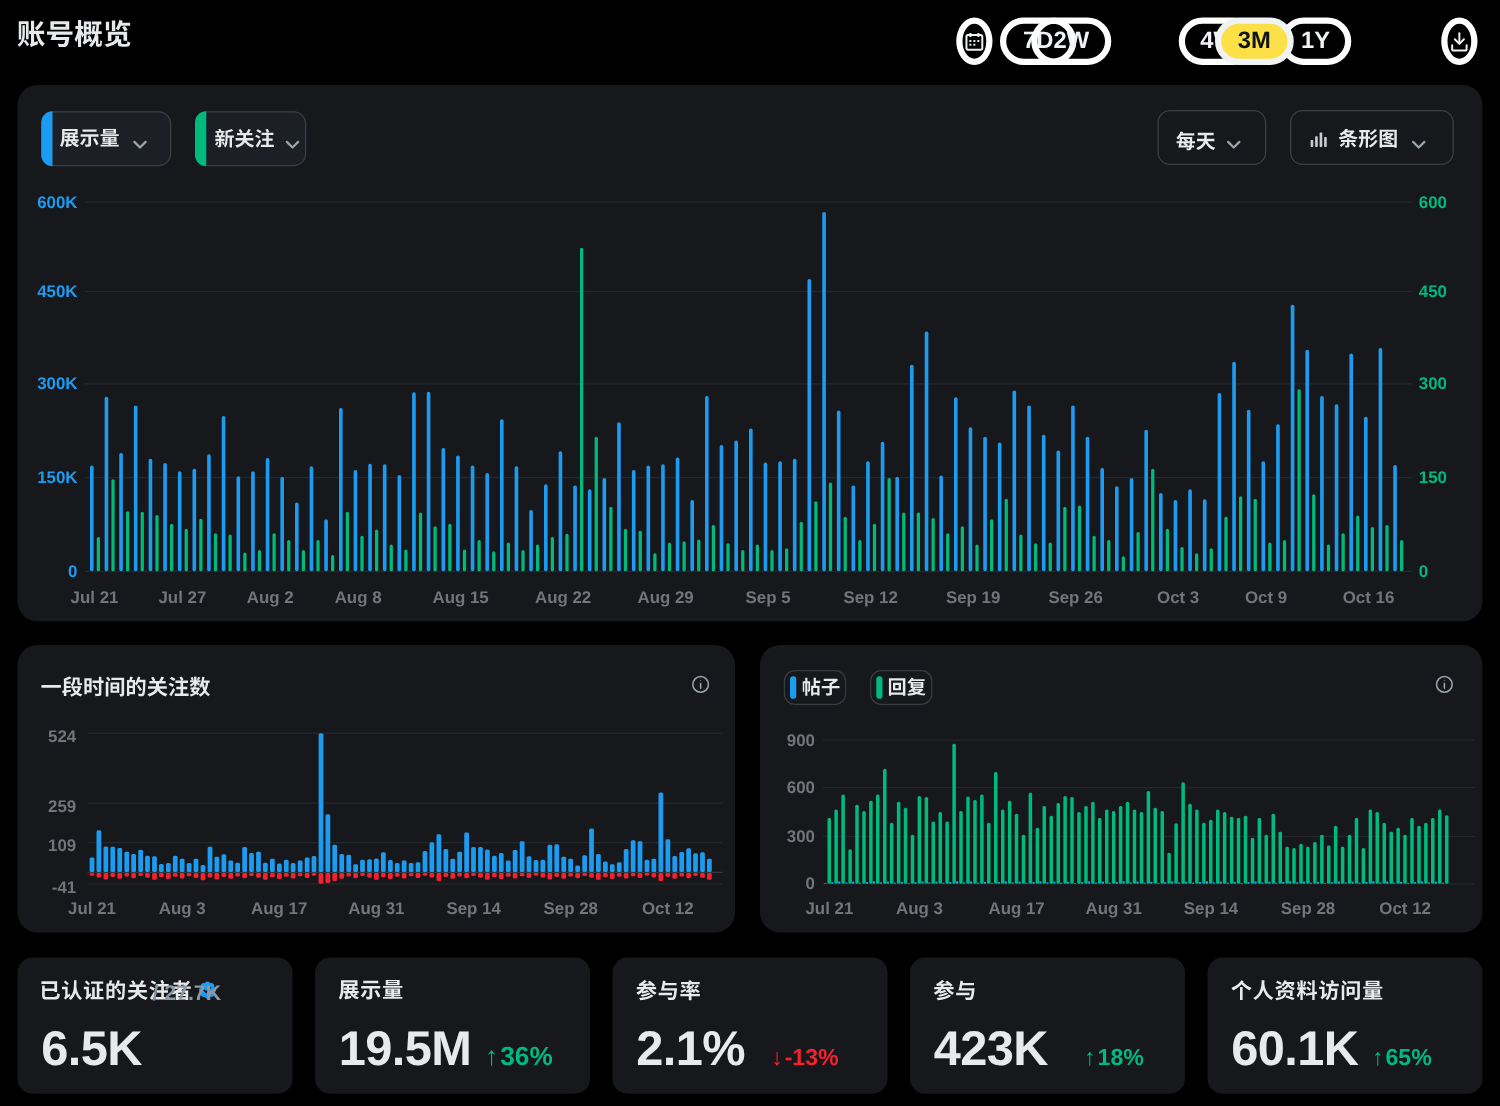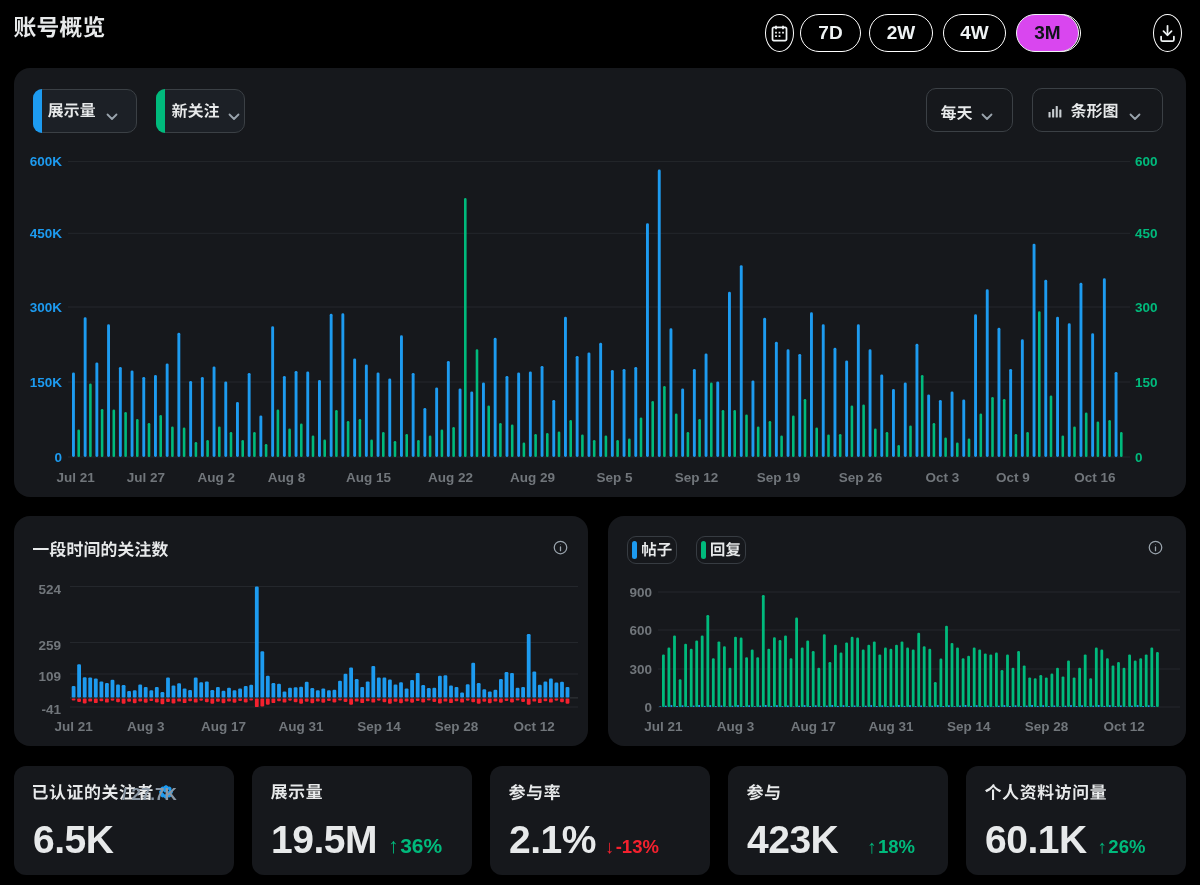--- a/index.html
+++ b/index.html
@@ -1,36 +1,36 @@
 <!DOCTYPE html>
 <html><head><meta charset="utf-8"><style>
 *{margin:0;padding:0;box-sizing:border-box}
 html,body{width:1200px;height:885px;background:#000;overflow:hidden;
 font-family:"Liberation Sans",sans-serif;position:relative}
 .abs{position:absolute}
 .panel{position:absolute;background:#16181c;border-radius:16px}
 .pill{position:absolute;display:flex;align-items:center;justify-content:center;
-border:1px solid #ffffff;border-radius:19px;height:38px;top:14px;
+border:5px solid #ffffff;border-radius:19px;height:38px;top:14px;
 color:#eff3f4;font-weight:bold;font-size:19px}
 .dd{position:absolute;height:44px;border-radius:10px;display:flex;align-items:center}
 .card{position:absolute;top:766px;width:220px;height:109px;background:#16181c;border-radius:12px}
 </style></head><body>
 <svg style="position:absolute;left:13.5px;top:16px" width="91" height="23" viewBox="0 0 91 23">
     <path d="M1 0.9V15.5H3V3.1H6.8V15.4H8.9V0.9ZM18.2 0.9C17.2 3 15.5 5 13.8 6.3C14.3 6.8 15.3 7.8 15.7 8.3C17.6 6.8 19.6 4.3 20.8 1.8ZM3.9 4.2V11C3.9 13.9 3.5 17.8 0 19.8C0.5 20.2 1.1 21 1.4 21.4C3.2 20.2 4.3 18.7 5 17C6 18.3 7.1 19.9 7.6 20.9L9.3 19.6C8.7 18.5 7.5 16.9 6.5 15.7L5.1 16.7C5.8 14.8 5.9 12.8 5.9 11V4.2ZM10.7 21.7C11.2 21.3 12 21 16.4 19.3C16.3 18.7 16.1 17.5 16.2 16.8L13.3 17.8V11.1H14.7C15.7 15.3 17.3 19 20 21.2C20.4 20.5 21.2 19.5 21.9 19C19.6 17.4 18.1 14.4 17.2 11.1H21.3V8.6H13.3V0.5H10.8V8.6H9.3V11.1H10.8V17.8C10.8 18.8 10.2 19.3 9.7 19.6C10.1 20.1 10.6 21.1 10.7 21.7Z M29.1 3.3H38.5V5.4H29.1ZM26.3 0.9V7.8H41.4V0.9ZM23.6 9.2V11.7H27.9C27.4 13.2 26.9 14.8 26.4 16H38.2C37.9 17.6 37.6 18.5 37.1 18.9C36.8 19 36.5 19.1 36 19.1C35.3 19.1 33.6 19 32.1 18.9C32.6 19.6 33 20.7 33 21.5C34.6 21.6 36.1 21.6 37 21.6C38.1 21.5 38.8 21.3 39.5 20.7C40.4 19.9 40.9 18.2 41.4 14.6C41.4 14.2 41.5 13.5 41.5 13.5H30.5L31 11.7H44V9.2Z M48.4 0V4.7H46.3V7.2H48.4V7.3C47.9 10 46.9 13.3 45.7 15.3C46.1 15.9 46.7 16.9 47 17.7C47.5 16.8 48 15.6 48.4 14.4V21.6H50.9V11.5C51.2 12.4 51.6 13.4 51.8 14.1L53.1 11.9V15.5C53.1 16.7 52.5 17.5 52 17.9C52.4 18.3 53.1 19.2 53.3 19.7C53.7 19.3 54.3 18.7 57.6 16.7L57.9 17.7L59.8 16.7C59.5 15.5 58.7 13.6 57.9 12.1L56.1 12.9C56.4 13.5 56.7 14.1 56.9 14.8L55.2 15.8V11.5H58.9V9.7C59.1 10.1 59.5 11.1 59.7 11.5C59.9 11.4 60.7 11.2 61.4 11.2H62.1C61.3 14.4 59.8 17.7 57.1 20.4C57.7 20.7 58.6 21.3 59 21.7C60.6 20.1 61.8 18.2 62.7 16.3V18.9C62.7 20.1 62.8 20.5 63.2 20.9C63.5 21.2 64 21.4 64.5 21.4C64.8 21.4 65.3 21.4 65.5 21.4C66 21.4 66.4 21.2 66.7 21C67 20.8 67.2 20.4 67.3 20C67.4 19.5 67.5 18.1 67.6 17C67.1 16.8 66.5 16.5 66.1 16.2C66.2 17.3 66.1 18.2 66.1 18.6C66.1 18.8 66 19 65.9 19.1C65.8 19.2 65.7 19.2 65.5 19.2C65.4 19.2 65.3 19.2 65.1 19.2C65 19.2 64.9 19.2 64.8 19.1C64.7 19 64.7 18.9 64.7 18.7V12.3H64.1L64.4 11.2H67.4L67.4 9H64.8C65.1 7 65.2 5.1 65.2 3.5H67.1V1.1H59.6V3.5H63.1C63.1 5.1 63 7 62.6 9H61.5L62.3 4.6H60.2C60.1 5.6 59.6 8.5 59.4 9C59.3 9.4 59.1 9.5 58.9 9.6V1.2H53.1V11.6C52.7 10.9 51.3 8.3 50.9 7.5V7.2H52.6V4.7H50.9V0ZM56.9 7.3V9.3H55.2V7.3ZM56.9 5.3H55.2V3.4H56.9Z M83.6 5.6C84.4 6.6 85.3 8.1 85.6 9L88.2 8C87.7 7.1 86.8 5.7 86 4.7ZM70.7 1.4V8.1H73.3V1.4ZM75.5 0.3V8.8H78.2V0.3ZM72.3 9.4V16.8H75.1V11.8H84.8V16.5H87.7V9.4ZM81.4 0C80.9 2.6 79.8 5.3 78.5 7C79.1 7.3 80.3 8 80.8 8.3C81.6 7.3 82.2 6 82.8 4.5H90.1V2.1H83.7L84.1 0.5ZM78.3 12.6V14.4C78.3 15.9 77.6 18 69.6 19.5C70.3 20 71.1 21 71.4 21.6C76.6 20.5 79.1 18.9 80.3 17.4V18.4C80.3 20.7 80.9 21.3 83.7 21.3C84.3 21.3 86.5 21.3 87.1 21.3C89.2 21.3 90 20.6 90.3 18C89.5 17.8 88.4 17.4 87.9 17C87.8 18.8 87.6 19.1 86.9 19.1C86.3 19.1 84.5 19.1 84.1 19.1C83.2 19.1 83 19 83 18.4V15.4H81.1C81.1 15.1 81.2 14.8 81.2 14.5V12.6Z" fill="#e7e9ea"></path>
   </svg>
 <div class="pill" style="left:765px;width:29px;border-radius:50%">
     <svg width="21" height="21" viewBox="0 0 24 24" fill="#eff3f4">
       <path d="M7 4V3h2v1h6V3h2v1h1.5C19.88 4 21 5.12 21 6.5v12c0 1.38-1.12 2.5-2.5 2.5h-13C4.12 21 3 19.88 3 18.5v-12C3 5.12 4.12 4 5.5 4H7zm0 2H5.5c-.27 0-.5.22-.5.5v12c0 .28.23.5.5.5h13c.28 0 .5-.22.5-.5v-12c0-.28-.22-.5-.5-.5H17v1h-2V6H9v1H7V6zm0 6h2v-2H7v2zm0 4h2v-2H7v2zm4-4h2v-2h-2v2zm0 4h2v-2h-2v2zm4-4h2v-2h-2v2z"></path>
     </svg>
   </div>
 <div class="pill" style="left:800px;width:61px">7D</div>
-<div class="pill" style="left:869px;width:64px">2W</div>
+<div class="pill" style="left:825px;width:64px">2W</div>
 <div class="pill" style="left:943px;width:63px">4W</div>
 <div class="pill" style="left:1024px;width:57px">1Y</div>
-<div class="pill" style="left:1016px;width:63px;background:#d946ef;border-color:#eff3f4;color:#0f1419">3M</div>
+<div class="pill" style="left:972px;width:63px;background:#fde047;border-color:#eff3f4;color:#0f1419">3M</div>
 <div class="pill" style="left:1153px;width:29px;border-radius:50%">
     <svg width="21" height="21" viewBox="0 0 24 24" fill="none" stroke="#eff3f4" stroke-width="2">
       <path d="M12 3.2v10.3" stroke-linecap="round"></path>
       <path d="M7.4 9.4l4.6 4.6 4.6-4.6" fill="none" stroke-linecap="round" stroke-linejoin="round"></path>
       <path d="M4.7 15.5v3.6c0 1 .75 1.7 1.75 1.7h11.1c1 0 1.75-.7 1.75-1.7v-3.6" fill="none" stroke-linecap="round"></path>
     </svg>
   </div>
 <div class="panel" style="left:14px;top:68px;width:1172px;height:429px"></div>
 <div class="dd" style="left:33px;top:89px;width:104px;background:#1c2026;border:1px solid #3b4045">
 <div style="position:absolute;left:-1px;top:-1px;width:9px;height:44px;background:#1d9bf0;border-radius:10px 0 0 10px"></div>
@@ -718,24 +718,24 @@
 <svg style="position:absolute;left:271px;top:783.5px" width="52" height="17" viewBox="0 0 52 17">
     <path d="M5.2 15.6V15.5C5.5 15.3 6.1 15.2 9.9 14.3C9.9 13.9 9.9 13.2 10 12.6L7.2 13.2V10.6H8.9C10.1 13.1 12 14.7 14.9 15.4C15.2 14.9 15.7 14.1 16.1 13.8C15 13.5 14 13.2 13.1 12.7C13.8 12.3 14.6 11.8 15.3 11.4L14.1 10.6H15.9V8.8H12.7V7.7H15.1V6H12.7V4.8H15V0.2H1.8V5.3C1.8 8 1.7 11.8 0 14.5C0.5 14.6 1.4 15.2 1.8 15.5C3.6 12.7 3.9 8.2 3.9 5.3V4.8H6.4V6H4.2V7.7H6.4V8.8H3.9V10.6H5.3V12.3C5.3 13.2 4.8 13.7 4.4 13.9C4.7 14.3 5.1 15.1 5.2 15.6ZM8.2 7.7H10.8V8.8H8.2ZM8.2 6V4.8H10.8V6ZM10.9 10.6H13.5C13 10.9 12.4 11.3 11.8 11.7C11.4 11.4 11.1 11 10.9 10.6ZM3.9 1.9H12.9V3H3.9Z M20.5 7.9C19.9 9.7 18.7 11.5 17.5 12.6C18 12.9 19 13.5 19.4 13.9C20.6 12.6 21.9 10.5 22.6 8.5ZM28.5 8.7C29.6 10.3 30.8 12.5 31.2 13.9L33.3 13C32.8 11.5 31.6 9.5 30.5 7.9ZM19.6 0.6V2.6H31.6V0.6ZM18 4.7V6.7H24.6V13C24.6 13.2 24.5 13.3 24.1 13.3C23.8 13.3 22.6 13.3 21.6 13.3C21.9 13.9 22.3 14.8 22.4 15.5C23.8 15.5 25 15.4 25.8 15.1C26.6 14.8 26.8 14.2 26.8 13.1V6.7H33.2V4.7Z M39.5 2.6H46.6V3.2H39.5ZM39.5 1H46.6V1.6H39.5ZM37.6 0V4.2H48.7V0ZM35.4 4.7V6.2H50.9V4.7ZM39.2 9.4H42.1V10H39.2ZM44.1 9.4H47.1V10H44.1ZM39.2 7.8H42.1V8.4H39.2ZM44.1 7.8H47.1V8.4H44.1ZM35.4 13.5V15H50.9V13.5H44.1V12.9H49.4V11.6H44.1V11.1H49.1V6.7H37.3V11.1H42.1V11.6H36.9V12.9H42.1V13.5Z" fill="#e7e9ea"></path>
   </svg>
 <div class="abs" style="left:271px;top:817.5px;font-size:39px;font-weight:bold;color:#e7e9ea;letter-spacing:-0.5px">19.5M</div>
 <div class="abs" style="left:271px;top:817.5px;font-size:39px;font-weight:bold;color:transparent;letter-spacing:-0.5px">19.5M<span style="color:#00ba7c;font-size:21px;letter-spacing:0;margin-left:11px">↑ 36%</span></div>
 <div class="card" style="left:490px"></div>
 <svg style="position:absolute;left:509px;top:783.5px" width="52" height="17" viewBox="0 0 52 17">
     <path d="M10 9.9C8.6 10.8 5.8 11.5 3.5 11.9C3.9 12.3 4.3 12.9 4.6 13.4C7.2 12.9 9.9 12.1 11.7 10.7ZM12 11.6C10.1 13.3 6.3 14.1 2.3 14.4C2.7 14.9 3.1 15.7 3.2 16.2C7.7 15.7 11.6 14.7 13.9 12.5ZM2.5 4.9C3 4.7 3.5 4.7 5.8 4.6C5.6 4.9 5.4 5.3 5.2 5.6H0.4V7.4H3.9C2.9 8.6 1.5 9.6 0 10.2C0.5 10.6 1.2 11.4 1.5 11.8C2.5 11.3 3.5 10.7 4.3 9.9C4.6 10.2 4.8 10.6 5 10.8C6.7 10.5 8.9 9.7 10.3 8.9L8.7 8C7.9 8.4 6.4 8.8 5.1 9.1C5.6 8.6 6.1 8.1 6.5 7.4H9.8C11.1 9.3 12.9 10.9 14.9 11.8C15.2 11.3 15.8 10.5 16.2 10.1C14.7 9.6 13.3 8.6 12.2 7.4H15.9V5.6H7.5C7.7 5.3 7.9 4.9 8.1 4.5L12.4 4.3C12.8 4.6 13.1 5 13.4 5.3L15.1 4.1C14.1 3 12.2 1.6 10.7 0.6L9.1 1.6C9.6 2 10.1 2.3 10.6 2.7L5.8 2.9C6.8 2.3 7.7 1.7 8.5 1L6.6 0C5.5 1.2 3.8 2.2 3.2 2.5C2.7 2.8 2.3 3 1.9 3C2.1 3.6 2.4 4.5 2.5 4.9Z M17.9 10.2V12.2H28.6V10.2ZM21.3 0.5C21 3 20.3 6.4 19.7 8.4L21.5 8.4H21.9H30.4C30.1 11.7 29.7 13.4 29.1 13.8C28.9 14 28.6 14 28.2 14C27.6 14 26.2 14 24.9 13.9C25.3 14.5 25.6 15.3 25.7 15.9C26.9 16 28.1 16 28.8 15.9C29.7 15.9 30.3 15.7 30.9 15.1C31.7 14.3 32.1 12.3 32.6 7.4C32.6 7.2 32.6 6.5 32.6 6.5H22.3L22.8 4.2H32.2V2.3H23.1L23.4 0.7Z M48.5 3.7C48 4.4 47 5.3 46.3 5.9L47.8 6.8C48.5 6.3 49.4 5.5 50.2 4.7ZM35.8 4.9C36.7 5.4 37.8 6.3 38.3 6.8L39.7 5.6C39.2 5 38 4.3 37.1 3.8ZM35.3 11.2V13H42V16.2H44.2V13H50.9V11.2H44.2V10H42V11.2ZM41.6 0.6 42.1 1.6H35.8V3.4H41.6C41.2 4 40.9 4.4 40.7 4.6C40.4 4.9 40.2 5.1 39.9 5.2C40.1 5.6 40.4 6.4 40.5 6.8C40.7 6.7 41.1 6.6 42.4 6.5C41.8 7.1 41.3 7.5 41.1 7.7C40.5 8.2 40.1 8.5 39.6 8.6C39.8 9 40.1 9.9 40.2 10.2C40.6 10 41.2 9.9 45.3 9.5C45.4 9.8 45.6 10.1 45.6 10.3L47.2 9.7C47.1 9.3 46.8 8.8 46.5 8.3C47.6 9 48.7 9.8 49.3 10.3L50.8 9.1C50 8.4 48.5 7.5 47.4 6.9L46.2 7.8C46 7.4 45.7 7 45.4 6.7L43.9 7.2C44.1 7.5 44.3 7.8 44.5 8.1L42.7 8.2C44.1 7.1 45.5 5.8 46.6 4.4L45.1 3.5C44.7 4 44.4 4.4 44 4.9L42.4 4.9C42.8 4.5 43.2 3.9 43.6 3.4H50.7V1.6H44.6C44.3 1.1 44 0.5 43.6 0.1ZM35.3 8.6 36.3 10.3C37.3 9.8 38.5 9.2 39.6 8.6L39.9 8.4L39.5 6.9C38 7.6 36.4 8.2 35.3 8.6Z" fill="#e7e9ea"></path>
   </svg>
 <div class="abs" style="left:509px;top:817.5px;font-size:39px;font-weight:bold;color:#e7e9ea;letter-spacing:-0.5px">2.1%</div>
-<div class="abs" style="left:509px;top:817.5px;font-size:39px;font-weight:bold;color:transparent;letter-spacing:-0.5px">2.1%<span style="color:#f4212e;font-size:18.5px;letter-spacing:0;margin-left:9px">↓ -13%</span></div>
+<div class="abs" style="left:509px;top:817.5px;font-size:39px;font-weight:bold;color:transparent;letter-spacing:-0.5px">2.1%<span style="color:#f4212e;font-size:18.5px;letter-spacing:0;margin-left:21px">↓ -13%</span></div>
 <div class="card" style="left:728px"></div>
 <svg style="position:absolute;left:747px;top:783.5px" width="34" height="17" viewBox="0 0 34 17">
     <path d="M10 9.9C8.6 10.8 5.8 11.5 3.5 11.9C3.9 12.3 4.3 12.9 4.6 13.4C7.2 12.9 9.9 12.1 11.7 10.7ZM12 11.6C10.1 13.3 6.3 14.1 2.3 14.4C2.7 14.9 3.1 15.7 3.2 16.2C7.7 15.7 11.6 14.7 13.9 12.5ZM2.5 4.9C3 4.7 3.5 4.7 5.8 4.6C5.6 4.9 5.4 5.3 5.2 5.6H0.4V7.4H3.9C2.9 8.6 1.5 9.6 0 10.2C0.5 10.6 1.2 11.4 1.5 11.8C2.5 11.3 3.5 10.7 4.3 9.9C4.6 10.2 4.8 10.6 5 10.8C6.7 10.5 8.9 9.7 10.3 8.9L8.7 8C7.9 8.4 6.4 8.8 5.1 9.1C5.6 8.6 6.1 8.1 6.5 7.4H9.8C11.1 9.3 12.9 10.9 14.9 11.8C15.2 11.3 15.8 10.5 16.2 10.1C14.7 9.6 13.3 8.6 12.2 7.4H15.9V5.6H7.5C7.7 5.3 7.9 4.9 8.1 4.5L12.4 4.3C12.8 4.6 13.1 5 13.4 5.3L15.1 4.1C14.1 3 12.2 1.6 10.7 0.6L9.1 1.6C9.6 2 10.1 2.3 10.6 2.7L5.8 2.9C6.8 2.3 7.7 1.7 8.5 1L6.6 0C5.5 1.2 3.8 2.2 3.2 2.5C2.7 2.8 2.3 3 1.9 3C2.1 3.6 2.4 4.5 2.5 4.9Z M17.9 10.2V12.2H28.6V10.2ZM21.3 0.5C21 3 20.3 6.4 19.7 8.4L21.5 8.4H21.9H30.4C30.1 11.7 29.7 13.4 29.1 13.8C28.9 14 28.6 14 28.2 14C27.6 14 26.2 14 24.9 13.9C25.3 14.5 25.6 15.3 25.7 15.9C26.9 16 28.1 16 28.8 15.9C29.7 15.9 30.3 15.7 30.9 15.1C31.7 14.3 32.1 12.3 32.6 7.4C32.6 7.2 32.6 6.5 32.6 6.5H22.3L22.8 4.2H32.2V2.3H23.1L23.4 0.7Z" fill="#e7e9ea"></path>
   </svg>
 <div class="abs" style="left:747px;top:817.5px;font-size:39px;font-weight:bold;color:#e7e9ea;letter-spacing:-0.5px">423K</div>
 <div class="abs" style="left:747px;top:817.5px;font-size:39px;font-weight:bold;color:transparent;letter-spacing:-0.5px">423K<span style="color:#00ba7c;font-size:18.5px;letter-spacing:0;margin-left:29px">↑ 18%</span></div>
 <div class="card" style="left:966px"></div>
 <svg style="position:absolute;left:985px;top:783.5px" width="122" height="17" viewBox="0 0 122 17">
     <path d="M7 5.6V16H9.1V5.6ZM8.1 0.1C6.3 3 3.2 5 0 6.3C0.6 6.8 1.2 7.6 1.5 8.3C4 7.1 6.3 5.5 8.2 3.3C10.8 6.1 13 7.4 14.8 8.3C15.1 7.6 15.8 6.8 16.3 6.3C14.3 5.6 12 4.3 9.4 1.8L9.9 0.9Z M24.3 0.1C24.2 3 24.5 10.7 17.6 14.4C18.3 14.8 18.9 15.5 19.3 16C22.8 13.9 24.6 10.8 25.6 7.8C26.5 10.8 28.4 14.1 32.2 15.9C32.5 15.4 33.1 14.7 33.7 14.2C27.8 11.5 26.7 5.1 26.5 2.8C26.6 1.8 26.6 0.9 26.6 0.1Z M35.8 1.9C37 2.4 38.5 3.2 39.3 3.8L40.3 2.2C39.5 1.7 38 0.9 36.8 0.5ZM35.3 5.8 36 7.6C37.3 7.1 39.1 6.5 40.7 5.9L40.4 4.2C38.5 4.8 36.6 5.4 35.3 5.8ZM37.4 8.2V12.9H39.4V10H47V12.7H49.1V8.2ZM42.2 10.5C41.6 12.6 40.6 13.8 35.2 14.4C35.5 14.8 35.9 15.6 36.1 16.1C42.1 15.2 43.6 13.4 44.2 10.5ZM43.2 13.7C45.3 14.3 48.1 15.3 49.5 16L50.7 14.4C49.2 13.7 46.3 12.8 44.4 12.3ZM42.5 0.2C42.1 1.4 41.3 2.8 40 3.8C40.4 4 41.1 4.6 41.4 5.1C42.1 4.5 42.7 3.8 43.2 3.1H44.5C44 4.6 43.1 5.9 40.3 6.7C40.6 7 41.1 7.7 41.3 8.2C43.6 7.4 44.9 6.4 45.6 5.2C46.6 6.5 48 7.5 49.7 8C50 7.5 50.5 6.8 50.9 6.4C48.9 6 47.2 4.9 46.4 3.5L46.5 3.1H48.2C48 3.5 47.8 3.9 47.7 4.3L49.5 4.7C49.9 4 50.3 2.9 50.7 1.8L49.2 1.5L48.9 1.5H44C44.1 1.2 44.3 0.9 44.4 0.5Z M52.7 1.5C53.1 2.7 53.5 4.4 53.5 5.5L55 5C54.9 4 54.6 2.4 54.2 1.1ZM58.3 1C58.1 2.2 57.7 4 57.4 5L58.7 5.4C59.1 4.4 59.6 2.8 60 1.4ZM60.6 2.4C61.6 3 62.8 3.9 63.3 4.6L64.4 3.1C63.8 2.4 62.6 1.6 61.6 1ZM59.9 6.7C60.9 7.3 62.1 8.2 62.7 8.8L63.7 7.2C63.1 6.6 61.8 5.7 60.8 5.2ZM52.8 5.8V7.7H54.7C54.2 9.2 53.3 11 52.4 12.1C52.8 12.6 53.2 13.6 53.4 14.2C54.1 13.1 54.8 11.5 55.3 9.9V16H57.2V10C57.7 10.8 58.2 11.7 58.5 12.3L59.7 10.7C59.3 10.2 57.7 8.2 57.2 7.8V7.7H59.7V5.8H57.2V0.2H55.3V5.8ZM59.7 10.7 60 12.6 64.8 11.8V16H66.7V11.4L68.7 11.1L68.4 9.2L66.7 9.5V0.1H64.8V9.8Z M71.2 1.5C72 2.3 73.1 3.5 73.7 4.3L75.2 2.9C74.6 2.2 73.4 1 72.6 0.2ZM79.4 0.5C79.7 1.3 80 2.3 80.1 3H75.9V5H78.1C78 9 77.8 12.5 75.4 14.7C75.9 15 76.5 15.6 76.8 16.1C78.8 14.3 79.6 11.7 79.9 8.7H82.9C82.7 12.1 82.5 13.5 82.2 13.8C82 14 81.9 14.1 81.6 14.1C81.3 14.1 80.5 14.1 79.8 14C80.1 14.5 80.3 15.4 80.3 15.9C81.2 15.9 82.1 16 82.6 15.9C83.1 15.8 83.6 15.6 84 15.1C84.5 14.5 84.7 12.5 84.9 7.6C84.9 7.4 85 6.8 85 6.8H80.1L80.1 5H86V3H80.7L82.2 2.5C82.1 1.9 81.7 0.8 81.4 0ZM70.3 5.3V7.2H72.6V12C72.6 12.9 71.9 13.6 71.4 13.9C71.8 14.3 72.5 15.1 72.7 15.6C73 15.1 73.5 14.5 76.9 11.9C76.7 11.5 76.5 10.7 76.3 10.2L74.6 11.5V5.3Z M88.4 4.2V16H90.4V4.2ZM88.5 1.2C89.3 2.1 90.5 3.4 91 4.2L92.6 3C92 2.3 90.8 1.1 90 0.2ZM93 0.9V2.8H100.8V13.6C100.8 13.9 100.7 14 100.4 14C100.1 14 99.1 14 98.2 14C98.5 14.5 98.8 15.4 98.8 16C100.3 16 101.3 15.9 101.9 15.6C102.6 15.3 102.9 14.7 102.9 13.6V0.9ZM92.3 5.3V12.8H94.2V11.8H98.8V5.3ZM94.2 7.2H96.8V10H94.2Z M109.5 3.2H116.6V3.8H109.5ZM109.5 1.6H116.6V2.2H109.5ZM107.5 0.6V4.8H118.6V0.6ZM105.4 5.3V6.8H120.9V5.3ZM109.1 10H112.1V10.6H109.1ZM114.1 10H117.1V10.6H114.1ZM109.1 8.4H112.1V9H109.1ZM114.1 8.4H117.1V9H114.1ZM105.4 14.2V15.6H120.9V14.2H114.1V13.5H119.4V12.2H114.1V11.7H119.1V7.3H107.2V11.7H112.1V12.2H106.9V13.5H112.1V14.2Z" fill="#e7e9ea"></path>
   </svg>
 <div class="abs" style="left:985px;top:817.5px;font-size:39px;font-weight:bold;color:#e7e9ea;letter-spacing:-0.5px">60.1K</div>
-<div class="abs" style="left:985px;top:817.5px;font-size:39px;font-weight:bold;color:transparent;letter-spacing:-0.5px">60.1K<span style="color:#00ba7c;font-size:18.5px;letter-spacing:0;margin-left:11px">↑ 26%</span></div>
+<div class="abs" style="left:985px;top:817.5px;font-size:39px;font-weight:bold;color:transparent;letter-spacing:-0.5px">60.1K<span style="color:#00ba7c;font-size:18.5px;letter-spacing:0;margin-left:11px">↑ 65%</span></div>
 </body></html>

